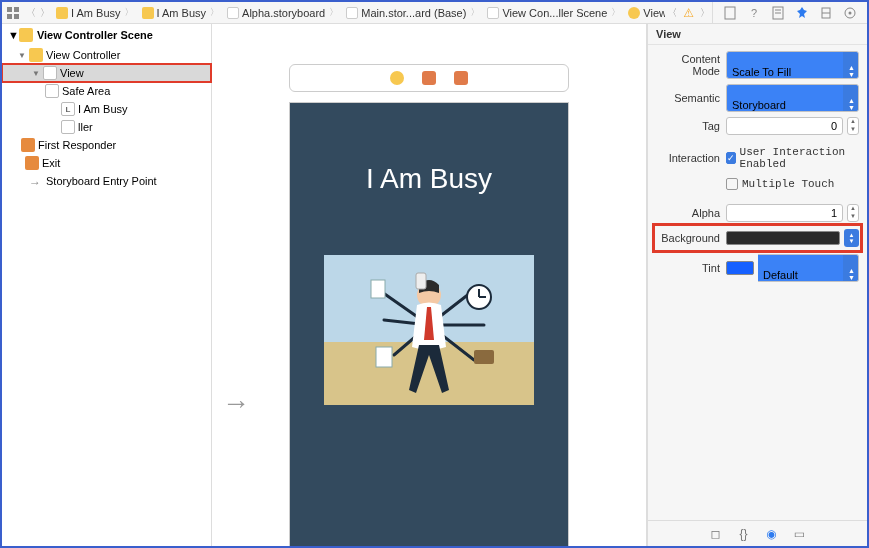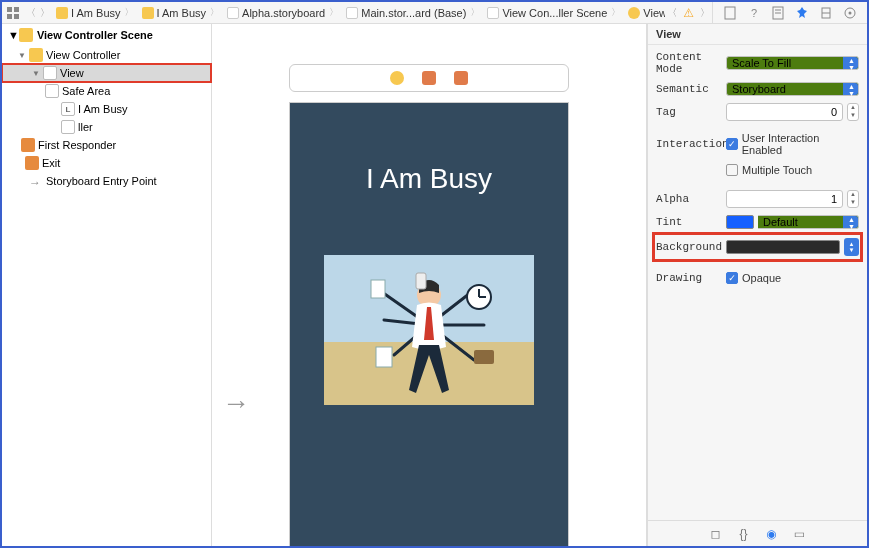--- a/index.html
+++ b/index.html
@@ -52,32 +52,32 @@
   .device-body { background:#334a5e; height:460px; border:1px solid #ccc; display:flex; flex-direction:column; align-items:center; }
   .device-title { color:#fff; font-size:28px; font-weight:300; margin-top:60px; font-family:"Helvetica Neue",Arial; }
   .illus { margin-top:60px; width:210px; height:150px; background:linear-gradient(180deg,#bcd7e8 0%,#bcd7e8 58%,#d8c48a 58%,#d8c48a 100%); position:relative; overflow:hidden; }
   .illus svg { position:absolute; inset:0; }
 
   
   .inspector { width:220px; background:#f6f6f6; border-left:1px solid #ddd; font-size:11px; display:flex; flex-direction:column; }
   .insp-header { padding:4px 8px; font-weight:bold; border-bottom:1px solid #e3e3e3; color:#333; }
   .insp-body { padding:6px 8px; flex:1; overflow:auto; }
   .irow { display:flex; align-items:center; margin-bottom:5px; min-height:18px; }
-  .irow .ilabel { width:70px; color:#333; padding-right:6px;font-family:Liberation Mono, monospace; }
+  .irow .ilabel { width:70px; text-align:right; color:#333; padding-right:6px; }
   .irow .ictrl { flex:1; display:flex; align-items:center; gap:4px; }
-  .iselect { flex:1; height:14px; background:#4d7c0f; border:1px solid #c3c3c3; border-radius:3px; position:relative; padding:0 18px 0 5px; display:flex; align-items:flex-start; font-size:11px; }
+  .iselect { flex:1; height:28px; background:#3b82f6; border:1px solid #c3c3c3; border-radius:3px; position:relative; padding:0 18px 0 5px; display:flex; align-items:flex-end; font-size:11px; }
   .iselect::after { content:""; position:absolute; right:0; top:0; bottom:0; width:15px; background:#3b7be0; border-radius:0 3px 3px 0; }
   .iselect .caret { position:absolute; right:3px; color:#fff; font-size:7px; line-height:7px; z-index:1; }
   .iinput { flex:1; height:18px; background:#fff; border:1px solid #c3c3c3; border-radius:3px; padding:0 5px; display:flex; align-items:center; justify-content:flex-end; font-size:11px; }
   .istepper { width:12px; height:18px; background:#fff; border:1px solid #c3c3c3; border-radius:3px; display:flex; flex-direction:column; }
   .istepper div { flex:1; font-size:6px; text-align:center; color:#666; }
   .ichk { width:12px;height:12px;border:1px solid #999;border-radius:2px;display:inline-flex;align-items:center;justify-content:center;font-size:9px;color:#fff; }
   .ichk.on { background:#3b7be0;border-color:#3b7be0; }
   .ichk.on::after { content:"✓"; }
-  .sect-label { color:#333; font-size:11px; }
+  .sect-label { color:#333; font-size:11px;font-family:Liberation Mono, monospace; }
   .swatch-dark { flex:1; height:14px; background:#2b2b2b; border:1px solid #888; border-radius:2px; position:relative; }
   .swatch-blue { width:28px; height:14px; background:#1560ff; border:1px solid #888; border-radius:2px; }
   .bg-row { outline:3px solid #e03b2a; outline-offset:1px; padding:2px 0; }
   .insp-bottom { border-top:1px solid #ddd; height:26px; display:flex; align-items:center; justify-content:center; gap:14px; }
   .insp-bottom .bicon { width:14px;height:14px;display:flex;align-items:center;justify-content:center;color:#777;cursor:pointer;font-size:12px; }
   .insp-bottom .bicon.active { color:#2d7bf0; }
   .spacer-flex { flex:1; }
 </style>
 </head>
 <body>
@@ -314,35 +314,35 @@
         <div class="ictrl">
             <div class="iinput">
               <span>1</span>
             </div>
             <div class="istepper">
               <div>▲</div>
               <div>▼</div>
             </div>
           </div>
       </div>
+      <div class="irow bg-row">
+        <div class="ilabel">Background</div>
+        <div class="ictrl">
+            <div class="swatch-dark"></div>
+            <div style="width:15px;height:18px;background:#3b7be0;border-radius:3px;display:flex;flex-direction:column;align-items:center;justify-content:center;color:#fff;font-size:6px">▲<br>▼</div>
+          </div>
+      </div>
       <div class="irow">
         <div class="ilabel">Tint</div>
         <div class="ictrl">
             <span class="swatch-blue"></span>
             <div class="iselect" style="border-left:none;border-radius:0 3px 3px 0">
               <span>Default</span>
               <span class="caret">▲<br>▼</span>
             </div>
-          </div>
-      </div>
-      <div class="irow bg-row">
-        <div class="ilabel">Background</div>
-        <div class="ictrl">
-            <div class="swatch-dark"></div>
-            <div style="width:15px;height:18px;background:#3b7be0;border-radius:3px;display:flex;flex-direction:column;align-items:center;justify-content:center;color:#fff;font-size:6px">▲<br>▼</div>
           </div>
       </div>
 
       <div style="height:6px"></div>
       <div class="irow">
         <div class="ilabel">Drawing</div>
         <div class="ictrl">
             <span class="ichk on"></span>
             <span class="sect-label">Opaque</span>
           </div>

